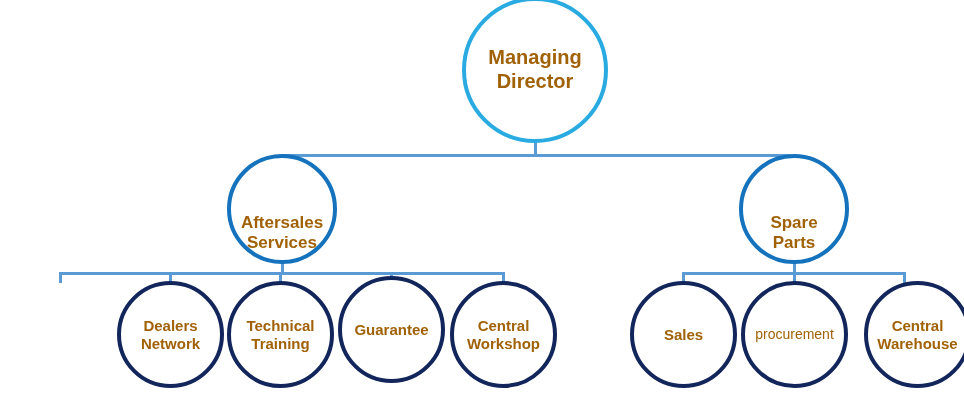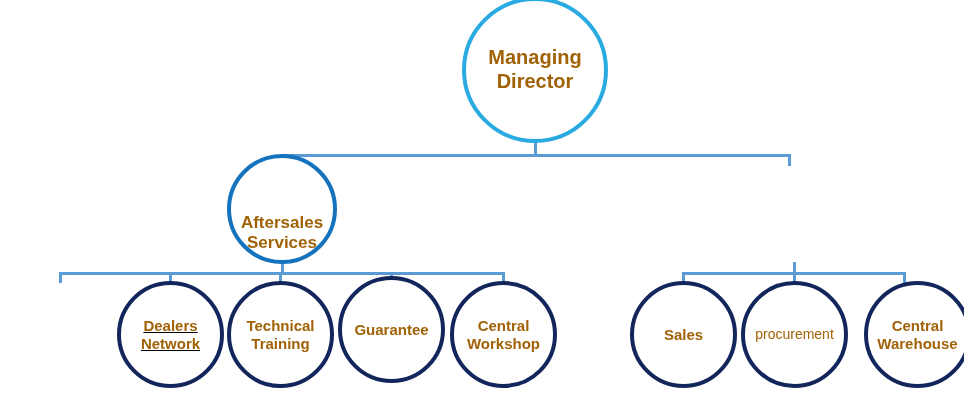--- a/index.html
+++ b/index.html
@@ -101,23 +101,27 @@
   <div class="node level-1" style="left:462px; top:-3px; width:146px; height:146px;">
     <span class="node-label">Managing
 Director</span>
   </div>
 
   <div class="node level-2" style="left:227px; top:154px; width:110px; height:110px;">
     <span class="node-label">Aftersales
 Services</span>
   </div>
 
+  <div class="node level-2" style="left:739px; top:154px; width:110px; height:110px;">
+    <span class="node-label">Spare
+Parts</span>
+  </div>
 
 
-  <div class="node level-3" style="left:117px; top:281px; width:107px; height:107px;text-decoration:underline;">
+  <div class="node level-3" style="left:117px; top:281px; width:107px; height:107px;">
     <span class="node-label">Dealers
 Network</span>
   </div>
 
   <div class="node level-3" style="left:227px; top:281px; width:107px; height:107px;">
     <span class="node-label">Technical
 Training</span>
   </div>
 
   <div class="node level-3" style="left:338px; top:276px; width:107px; height:107px;">

